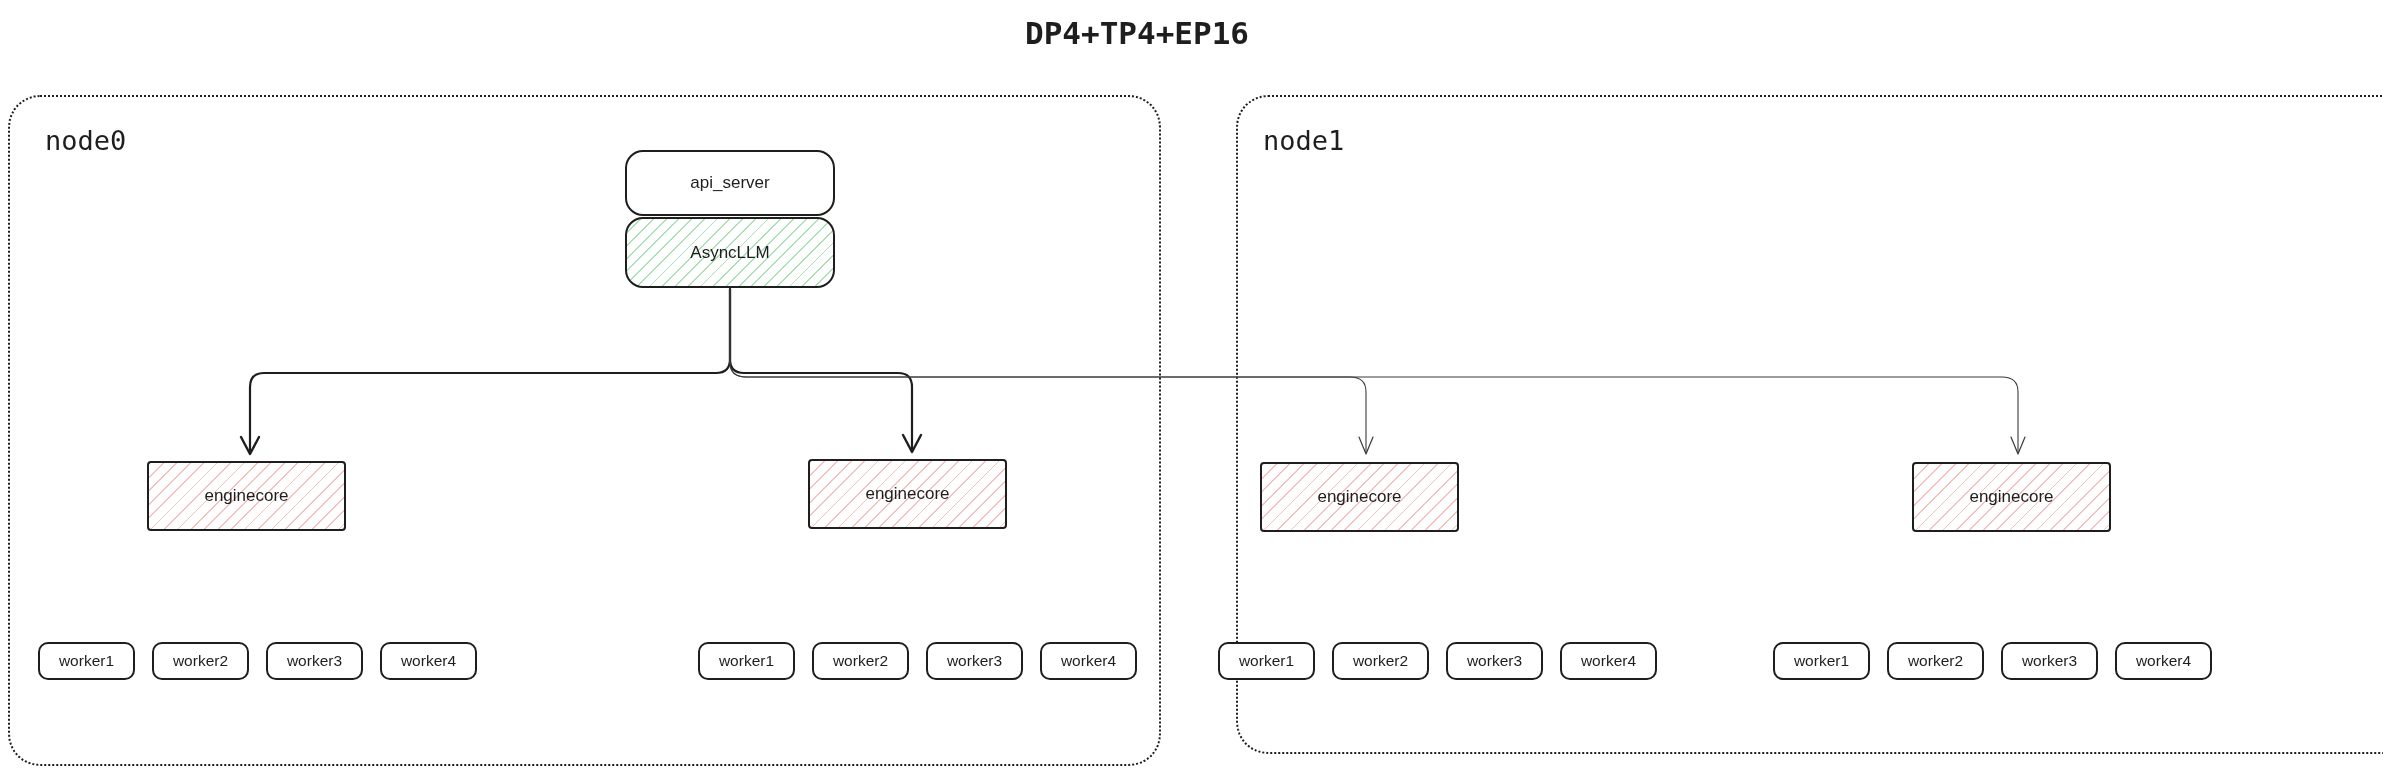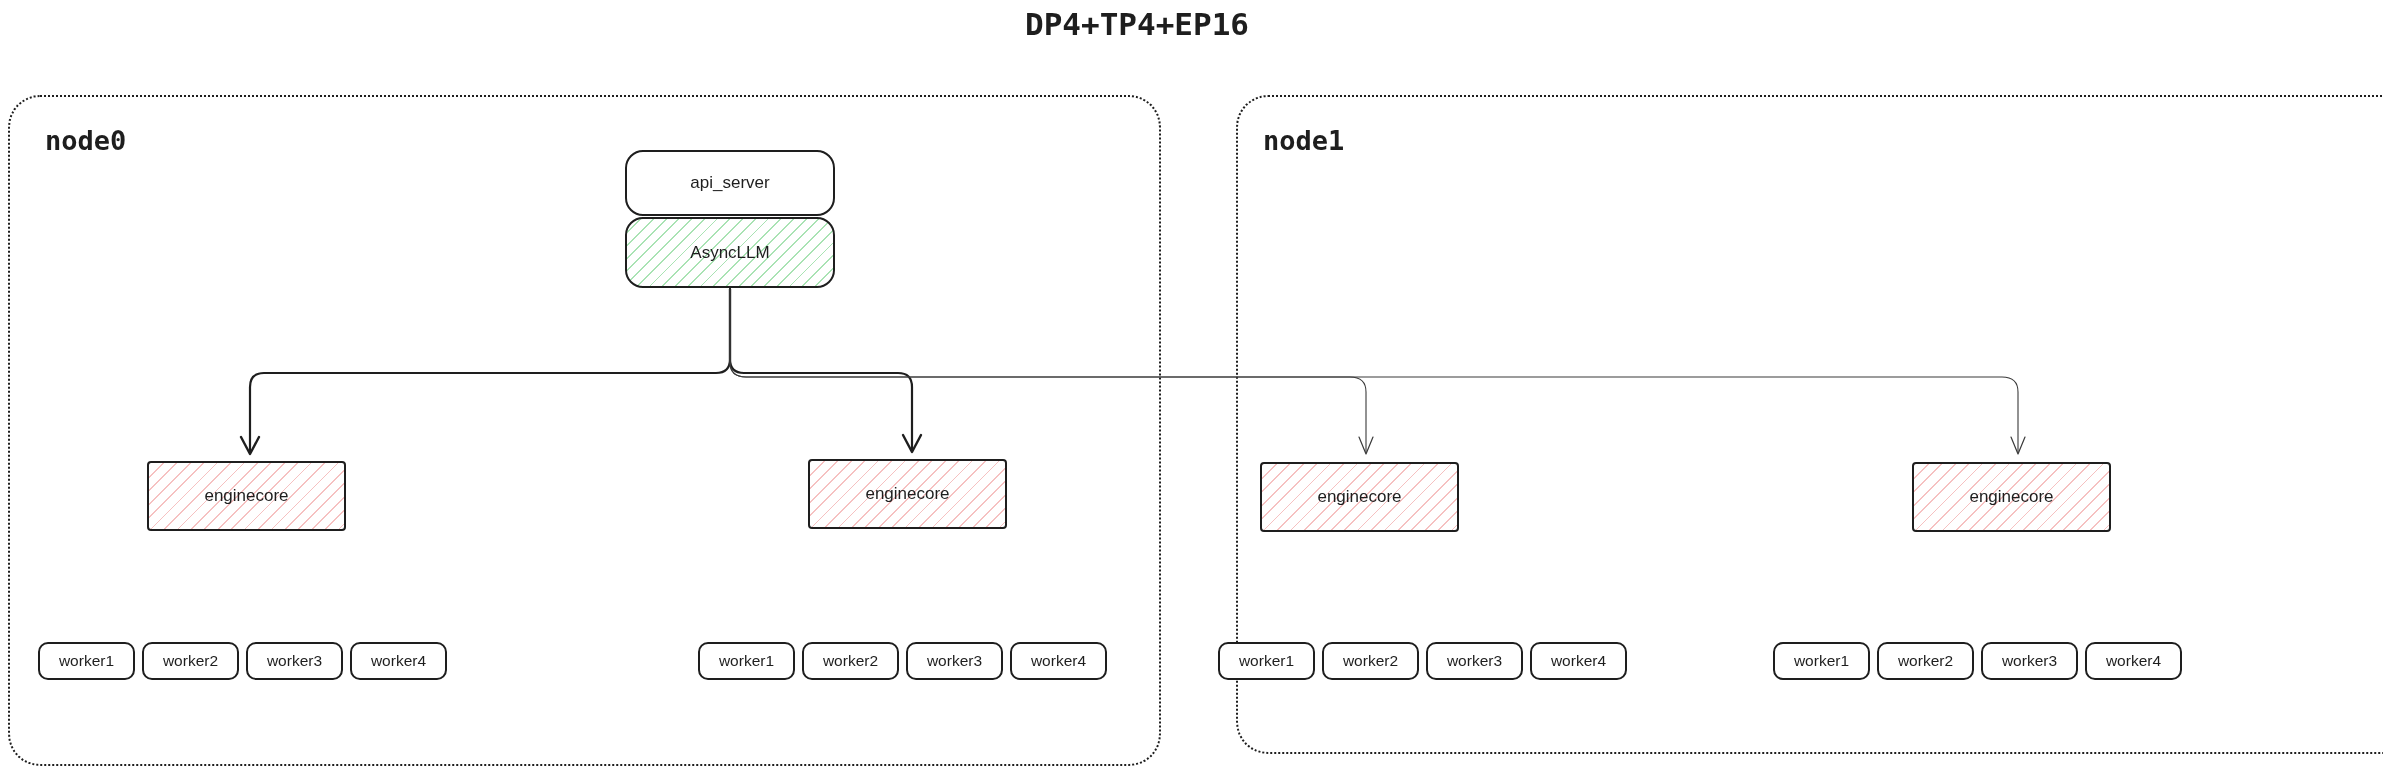--- a/index.html
+++ b/index.html
@@ -8,42 +8,42 @@
     width: 2383px;
     height: 773px;
     background: #ffffff;
     font-family: "Liberation Sans", sans-serif;
     color: #1e1e1e;
     overflow: hidden;
   }
   .title {
     position: absolute;
     left: 1137px;
-    top: 6px;
+    top: 15px;
     transform: translateX(-50%);
     font-family: "DejaVu Sans Mono", monospace;
     font-size: 31px;
     font-weight: 700;
     letter-spacing: 0px;
     white-space: nowrap;
   }
   .node-box {
     position: absolute;
     border: 2.5px dotted #1e1e1e;
     border-radius: 32px;
     background: transparent;
   }
   #node0 { left: 8px;    top: 95px; width: 1149px; height: 667px; }
   #node1 { left: 1236px; top: 95px; width: 1186px; height: 655px; }
   .node-label {
     position: absolute;
     top: 28px;
     font-family: "DejaVu Sans Mono", monospace;
     font-size: 27px;
-    font-weight: 700;
+    font-weight: 400;
     white-space: nowrap;
   }
   #node0 .node-label { left: 35px; }
   #node1 .node-label { left: 25px; }
 
   .big-box {
     position: absolute;
     width: 210px;
     height: 66px;
     border: 2px solid #1e1e1e;
@@ -84,21 +84,21 @@
   }
   #ec0 { left: 147px;  top: 461px; }
   #ec1 { left: 808px;  top: 459px; }
   #ec2 { left: 1260px; top: 462px; }
   #ec3 { left: 1912px; top: 462px; }
 
   .worker-row {
     position: absolute;
     top: 642px;
     display: flex;
-    gap: 7px;
+    gap: 17px;
   }
   #wg0 { left: 38px; }
   #wg1 { left: 698px; }
   #wg2 { left: 1218px; }
   #wg3 { left: 1773px; }
   .worker {
     width: 97px;
     height: 38px;
     border: 2px solid #1e1e1e;
     border-radius: 10px;

